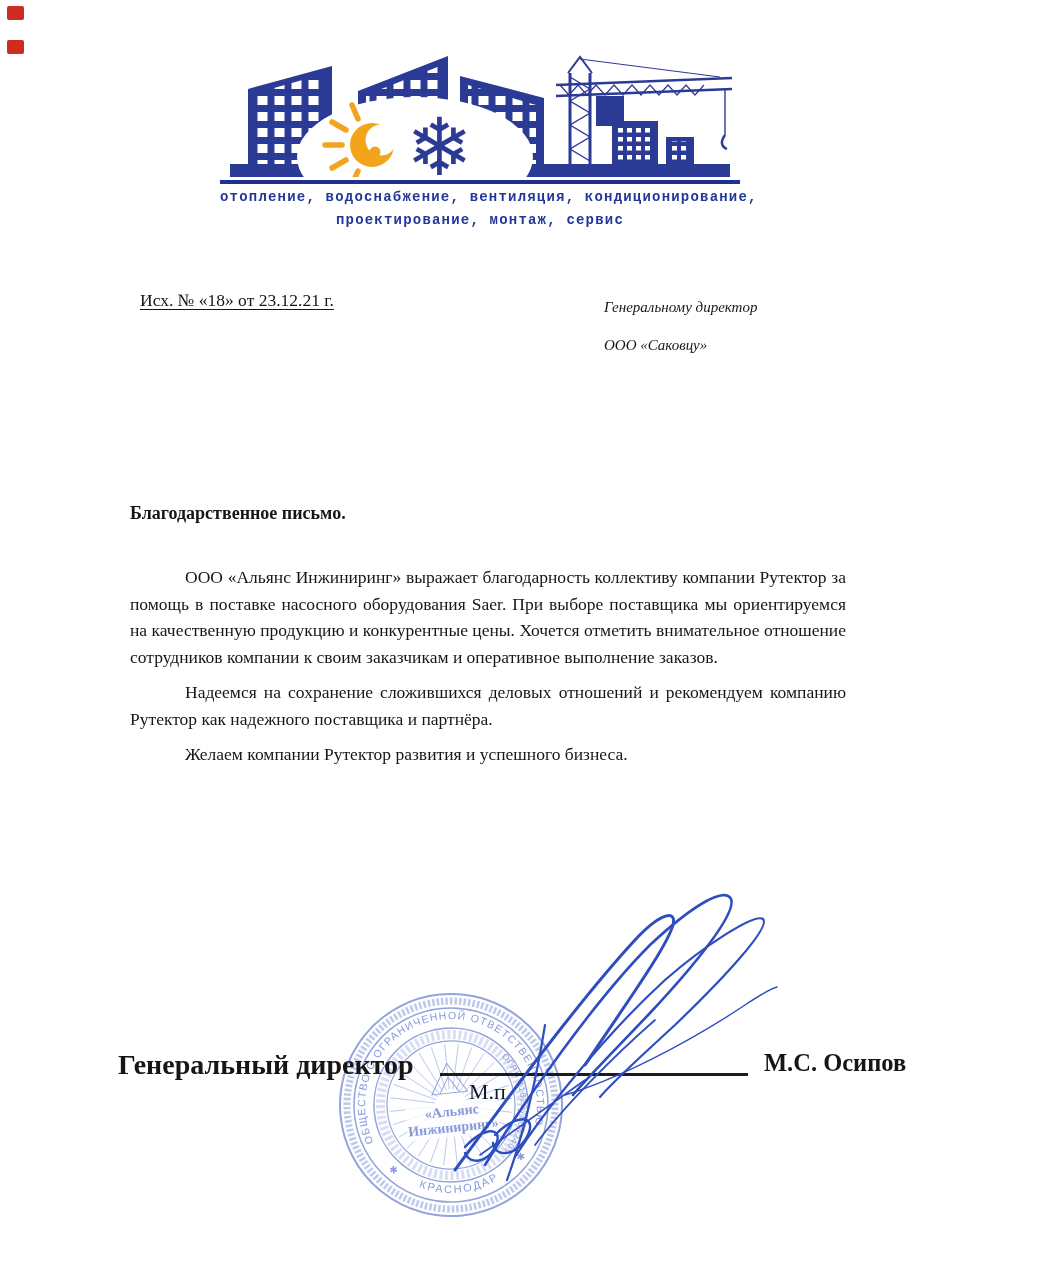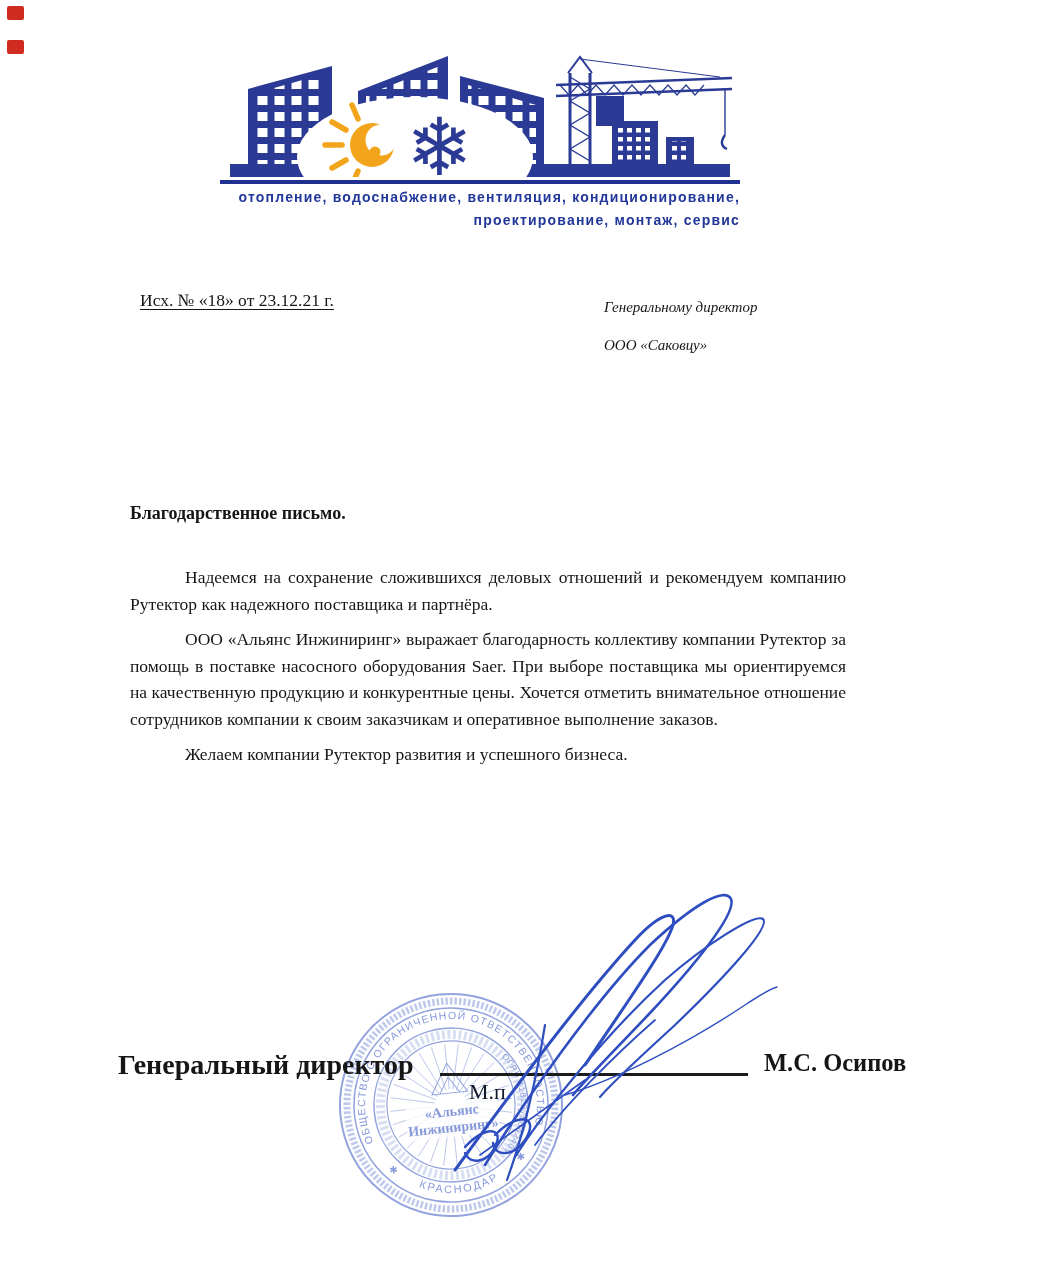--- a/index.html
+++ b/index.html
@@ -46,28 +46,27 @@
     white-space: nowrap;
   }
   .logo-rule {
     margin-top: 3px;
     height: 4px;
     background: #20308f;
     width: 100%;
   }
   .logo-tagline {
     margin-top: 4px;
-    font-family: Liberation Sans, sans-serif;
+    font-family: Liberation Mono, monospace;
     font-weight: bold;
     font-size: 14px;
     letter-spacing: 1.2px;
     color: #22379a;
     line-height: 1.32;
     white-space: nowrap;
-    text-align: right;
   }
 
   
   .ref-line {
     position: absolute;
     left: 140px;
     top: 290px;
     font-size: 17.5px;
     text-decoration: underline;
     text-underline-offset: 3px;
@@ -252,22 +251,22 @@
   <div class="ref-line">Исх. № «18» от 23.12.21 г.</div>
 
   <div class="recipient">
     <div>Генеральному директор</div>
     <div>ООО «Саковцу»</div>
   </div>
 
   <div class="letter-title">Благодарственное письмо.</div>
 
   <div class="body-text">
+    <p>ООО «Альянс Инжиниринг» выражает благодарность коллективу компании Рутектор за помощь в поставке насосного оборудования Saer. При выборе поставщика мы ориентируемся на качественную продукцию и конкурентные цены. Хочется отметить внимательное отношение сотрудников компании к своим заказчикам и оперативное выполнение заказов.</p>
     <p>Надеемся на сохранение сложившихся деловых отношений и рекомендуем компанию Рутектор как надежного поставщика и партнёра.</p>
-    <p>ООО «Альянс Инжиниринг» выражает благодарность коллективу компании Рутектор за помощь в поставке насосного оборудования Saer. При выборе поставщика мы ориентируемся на качественную продукцию и конкурентные цены. Хочется отметить внимательное отношение сотрудников компании к своим заказчикам и оперативное выполнение заказов.</p>
     <p>Желаем компании Рутектор развития и успешного бизнеса.</p>
   </div>
 
   <div class="stamp-wrap">
     <svg viewBox="-115 -115 230 230">
       <defs>
         <path id="arcTop" d="M -80.8 29.4 A 86 86 0 1 1 80.8 29.4" fill="none"></path>
         <path id="arcBottom" d="M -50.5 72.1 A 88 88 0 0 0 50.5 72.1" fill="none"></path>
         <path id="arcRight" d="M 40.2 -57.3 A 70 70 0 0 1 29.6 63.4" fill="none"></path>
       </defs>

